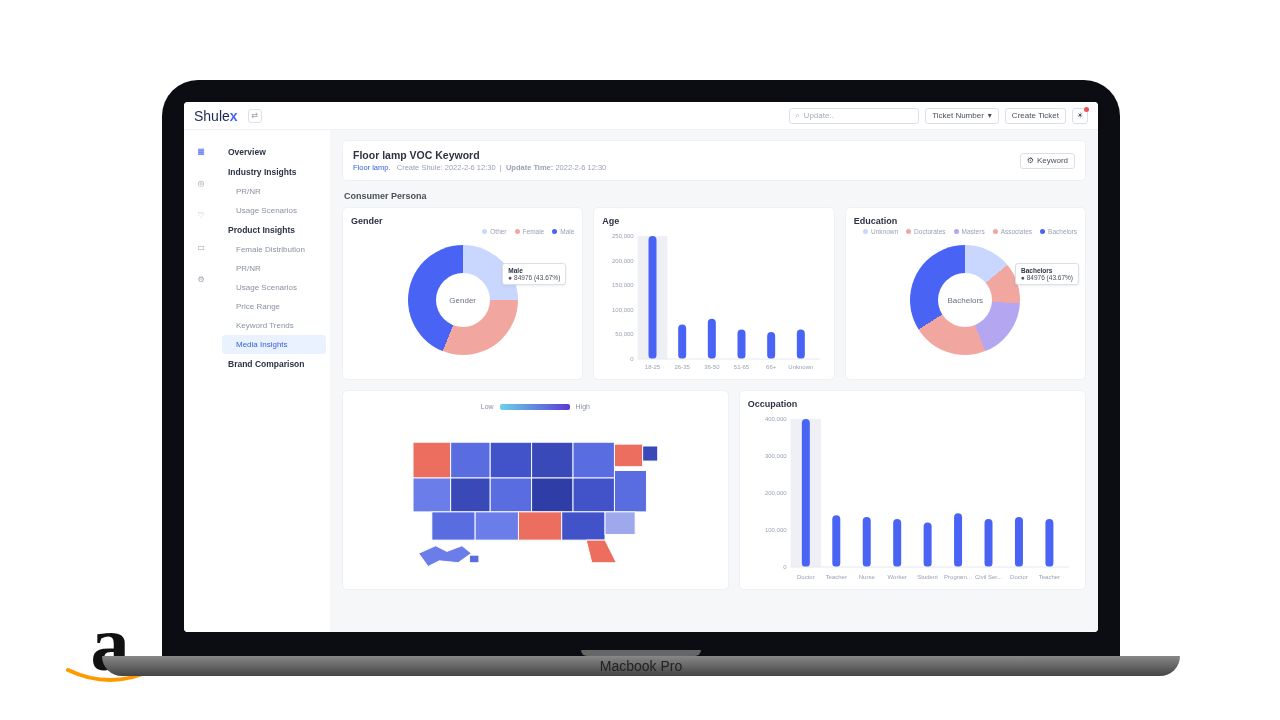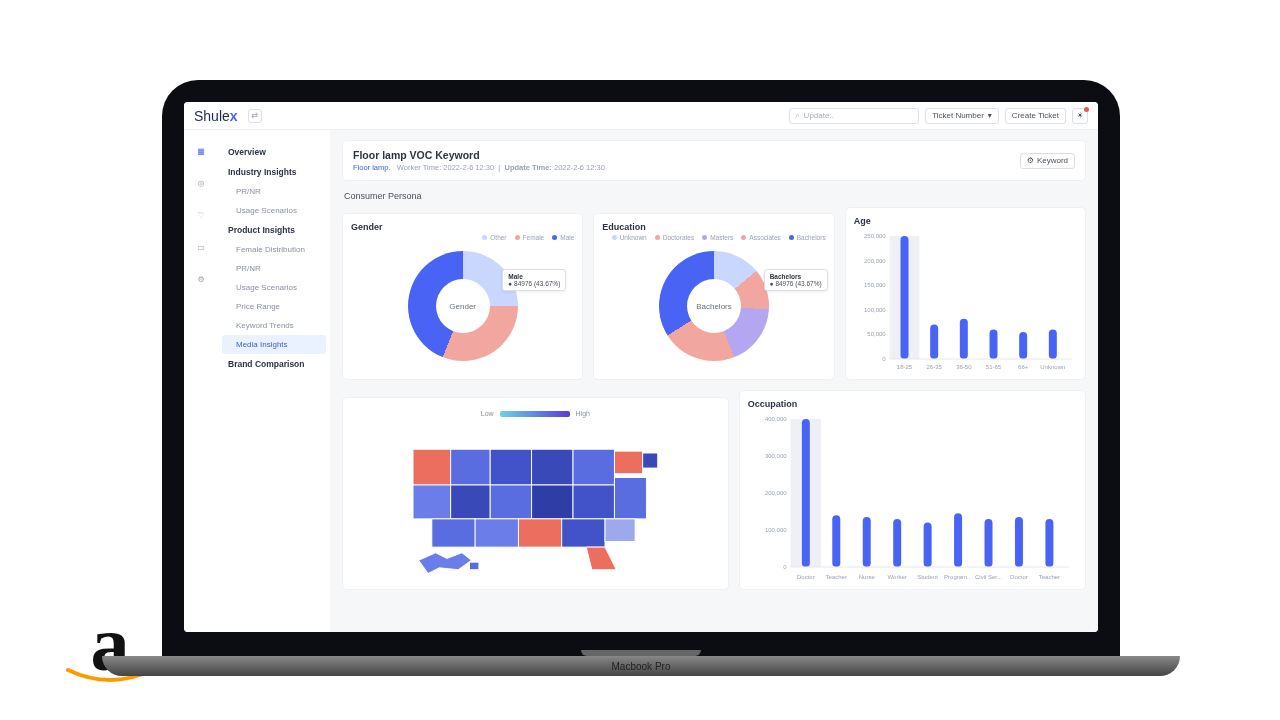--- a/index.html
+++ b/index.html
@@ -1,21 +1,21 @@
 <!DOCTYPE html>
 <html><head>
 <meta charset="utf-8">
 <style>
   * { box-sizing: border-box; margin: 0; padding: 0; font-family: -apple-system, BlinkMacSystemFont, "Segoe UI", Arial, sans-serif; }
   body { background: #fff; width: 1280px; height: 720px; position: relative; overflow: hidden; }
   .laptop { position: absolute; left: 162px; top: 80px; width: 958px; height: 590px; }
   .bezel { position: absolute; inset: 0; background: #0b0d12; border-radius: 36px 36px 0 0; padding: 22px 22px 0 22px; }
   .screen { background: #f9fafb; width: 100%; height: 530px; border-radius: 4px; position: relative; overflow: hidden; font-size: 8px; color: #4a4f5a; }
   .keyboard { position:absolute; bottom:-6px; left:-60px; right:-60px; height:20px; background:linear-gradient(#888,#444); border-radius:0 0 20px 20px; display:flex; align-items:center; justify-content:center; }
-  .keyboard span{ font-size:10px; color:#222;}
+  .keyboard span{ font-size:14px; color:#222;}
   .hinge { position:absolute; bottom:14px; left:50%; transform:translateX(-50%); width:120px; height:6px; background:#666; border-radius:0 0 8px 8px;}
   
   .topbar { position:absolute; top:0; left:0; right:0; height:28px; background:#fff; border-bottom:1px solid #eef0f3; display:flex; align-items:center; padding:0 10px; }
   .brand { font-size:14px; font-weight:400; color:#1b2a4e; }
   .brand b{ color:#4964f5;}
   .share{ margin-left:10px; width:14px;height:14px;border:1px solid #dbe0e8;border-radius:3px;display:flex;align-items:center;justify-content:center;color:#9aa2b1;}
   .topright{ margin-left:auto; display:flex; gap:6px; align-items:center;}
   .search{ width:130px; height:16px; border:1px solid #dbe0e8; border-radius:3px; display:flex; align-items:center; padding:0 5px; color:#a6adba; gap:4px;}
   .pill{ height:16px; border:1px solid #dbe0e8; border-radius:3px; display:flex; align-items:center; padding:0 6px; color:#4a4f5a; gap:4px; cursor:pointer;}
   .bell{ width:16px;height:16px;border:1px solid #dbe0e8;border-radius:3px;display:flex;align-items:center;justify-content:center;position:relative;}
@@ -26,22 +26,22 @@
   .sidenav{ position:absolute; top:28px; left:34px; width:112px; bottom:0; background:#fff; padding:12px 0; }
   .sidenav .head{ font-size:8.5px; font-weight:700; color:#2b3344; padding:5px 10px;}
   .sidenav .item{ font-size:8px; color:#8a91a0; padding:5px 10px 5px 18px; cursor:pointer;}
   .sidenav .item.sel{ background:#eaf1ff; color:#355fe5; border-radius:3px; margin:0 4px; padding-left:14px;}
   .main{ position:absolute; top:28px; left:146px; right:0; bottom:0; padding:10px 12px; overflow:hidden; background:#f6f7f9;}
   .hdr{ background:#fff; border:1px solid #eef0f3; border-radius:5px; padding:8px 10px; display:flex; align-items:center;}
   .hdr h1{ font-size:10.5px; font-weight:600; color:#2b3344;}
   .hdr .meta{ font-size:7.5px; color:#9aa2b1; margin-top:2px;}
   .hdr .meta span{color:#355fe5;text-align:center;}
   .settings{ margin-left:auto; height:16px; border:1px solid #dbe0e8; border-radius:3px; padding:0 6px; display:flex; align-items:center; gap:3px; font-size:8px;color:#4a4f5a;cursor:pointer;}
-  .section{ font-size:9px; font-weight:400; color:#4a4f5a; margin:10px 2px 6px;}
-  .row{ display:flex; gap:10px;align-items:flex-end; }
+  .section{ font-size:9px; font-weight:700; color:#4a4f5a; margin:10px 2px 6px;}
+  .row{ display:flex; gap:10px; }
   .card{ background:#fff; border:1px solid #eef0f3; border-radius:5px; padding:8px; flex:1; min-width:0;}
   .card h3{ font-size:9px; font-weight:700; color:#2b3344;}
   .legend{ display:flex; justify-content:flex-end; gap:8px; font-size:6.5px; color:#9aa2b1; margin-top:2px;}
   .lg{ display:flex; align-items:center; gap:3px;}
   .dot{ width:5px;height:5px;border-radius:50%;}
   .donut-wrap{ position:relative; height:130px; display:flex; align-items:center; justify-content:center;}
   .donut{ width:110px; height:110px; border-radius:50%; position:relative;}
   .donut .hole{ position:absolute; inset:28px; background:#fff; border-radius:50%; display:flex;align-items:center;justify-content:center; font-size:8px; color:#6a7181;}
   .tip{ position:absolute; background:#fff; border:1px solid #dbe0e8; border-radius:3px; padding:3px 5px; font-size:6.5px; box-shadow:0 1px 3px rgba(0,0,0,.08);}
   .tip .tl{font-weight:600;color:#2b3344;}
@@ -106,21 +106,21 @@
         <div class="item sel">Media Insights</div>
         <div class="head">Brand Comparison</div>
       </div>
 
       <div class="main">
         <div class="hdr">
           <div>
             <h1>Floor lamp VOC Keyword</h1>
             <div class="meta">
               <span>Floor lamp.</span>&nbsp;&nbsp;
-              <b style="color:#9aa2b1;font-weight:400">Worker Time:</b>
+              <b style="color:#9aa2b1;font-weight:400">Create Shule:</b>
               <b style="color:#9aa2b1;font-weight:400">2022-2-6 12:30</b>
               &nbsp;|&nbsp;
               <b style="color:#9aa2b1;font-weight:700">Update Time:</b>
               <b style="color:#9aa2b1;font-weight:400">2022-2-6 12:30</b>
             </div>
           </div>
           <div class="settings">
             <span>⚙</span>
             <span>Keyword</span>
           </div>
@@ -145,55 +145,20 @@
                   <span class="dot" style="background:#4964f5"></span>
                   <span>Male</span>
                 </span>
             </div>
             <div class="donut-wrap">
               <div class="donut" style="background:conic-gradient(#c9d7ff 0 25%, #f2a6a0 25% 56%, #4964f5 56% 100%);">
                 <div class="hole">Gender</div>
               </div>
               <div class="tip" style="top:28px; right:8px;">
                 <div class="tl">Male</div>
-                <div class="tv">● 84976  (43.67%)</div>
-              </div>
-            </div>
-          </div>
-
-          <div class="card">
-            <h3>Education</h3>
-            <div class="legend">
-              <span class="lg">
-                  <span class="dot" style="background:#c9d7ff"></span>
-                  <span>Unknown</span>
-                </span>
-              <span class="lg">
-                  <span class="dot" style="background:#f2a6a0"></span>
-                  <span>Doctorates</span>
-                </span>
-              <span class="lg">
-                  <span class="dot" style="background:#b5a6f2"></span>
-                  <span>Masters</span>
-                </span>
-              <span class="lg">
-                  <span class="dot" style="background:#f2a6a0"></span>
-                  <span>Associates</span>
-                </span>
-              <span class="lg">
-                  <span class="dot" style="background:#4964f5"></span>
-                  <span>Bachelors</span>
-                </span>
-            </div>
-            <div class="donut-wrap">
-              <div class="donut" style="background:conic-gradient(#c9d7ff 0 14%, #f2a6a0 14% 26%, #b5a6f2 26% 44%, #f2a6a0 44% 66%, #4964f5 66% 100%);">
-                <div class="hole">Bachelors</div>
-              </div>
-              <div class="tip" style="top:28px; right:-2px;">
-                <div class="tl">Bachelors</div>
                 <div class="tv">● 84976  (43.67%)</div>
               </div>
             </div>
           </div>
 
           <div class="card">
             <h3>Age</h3>
             <svg id="age-svg" width="100%" height="145" viewBox="0 0 220 145">
                 <g class="axis">
                   <text x="30" y="110.4" text-anchor="end">50,000</text>
@@ -211,20 +176,55 @@
                 <rect x="104.16666666666667" y="92.656" width="8" height="40.344" fill="#4964f5" rx="4"></rect>
                 <text x="108.16666666666667" y="143" text-anchor="middle" fill="#9aa2b1" font-size="6">36-50</text>
                 <rect x="133.83333333333334" y="103.48" width="8" height="29.52" fill="#4964f5" rx="4"></rect>
                 <text x="137.83333333333334" y="143" text-anchor="middle" fill="#9aa2b1" font-size="6">51-65</text>
                 <rect x="163.50000000000003" y="105.94" width="8" height="27.06" fill="#4964f5" rx="4"></rect>
                 <text x="167.50000000000003" y="143" text-anchor="middle" fill="#9aa2b1" font-size="6">66+</text>
                 <rect x="193.16666666666669" y="103.48" width="8" height="29.52" fill="#4964f5" rx="4"></rect>
                 <text x="197.16666666666669" y="143" text-anchor="middle" fill="#9aa2b1" font-size="6">Unknown</text>
                 <line x1="34" x2="216" y1="133" y2="133" stroke="#e6e8ee"></line>
               </svg>
+          </div>
+
+          <div class="card">
+            <h3>Education</h3>
+            <div class="legend">
+              <span class="lg">
+                  <span class="dot" style="background:#c9d7ff"></span>
+                  <span>Unknown</span>
+                </span>
+              <span class="lg">
+                  <span class="dot" style="background:#f2a6a0"></span>
+                  <span>Doctorates</span>
+                </span>
+              <span class="lg">
+                  <span class="dot" style="background:#b5a6f2"></span>
+                  <span>Masters</span>
+                </span>
+              <span class="lg">
+                  <span class="dot" style="background:#f2a6a0"></span>
+                  <span>Associates</span>
+                </span>
+              <span class="lg">
+                  <span class="dot" style="background:#4964f5"></span>
+                  <span>Bachelors</span>
+                </span>
+            </div>
+            <div class="donut-wrap">
+              <div class="donut" style="background:conic-gradient(#c9d7ff 0 14%, #f2a6a0 14% 26%, #b5a6f2 26% 44%, #f2a6a0 44% 66%, #4964f5 66% 100%);">
+                <div class="hole">Bachelors</div>
+              </div>
+              <div class="tip" style="top:28px; right:-2px;">
+                <div class="tl">Bachelors</div>
+                <div class="tv">● 84976  (43.67%)</div>
+              </div>
+            </div>
           </div>
         </div>
 
         <div class="row" style="margin-top:10px;">
 
           <div class="card" style="flex:1.12">
             <div style="text-align:center;font-size:7px;color:#8a91a0;margin:4px 0;">
               <span>Low</span>
               <span style="display:inline-block;width:70px;height:6px;background:linear-gradient(90deg,#6ad3e8,#5a3bd6);vertical-align:middle;margin:0 4px;border-radius:2px;"></span>
               <span>High</span>

